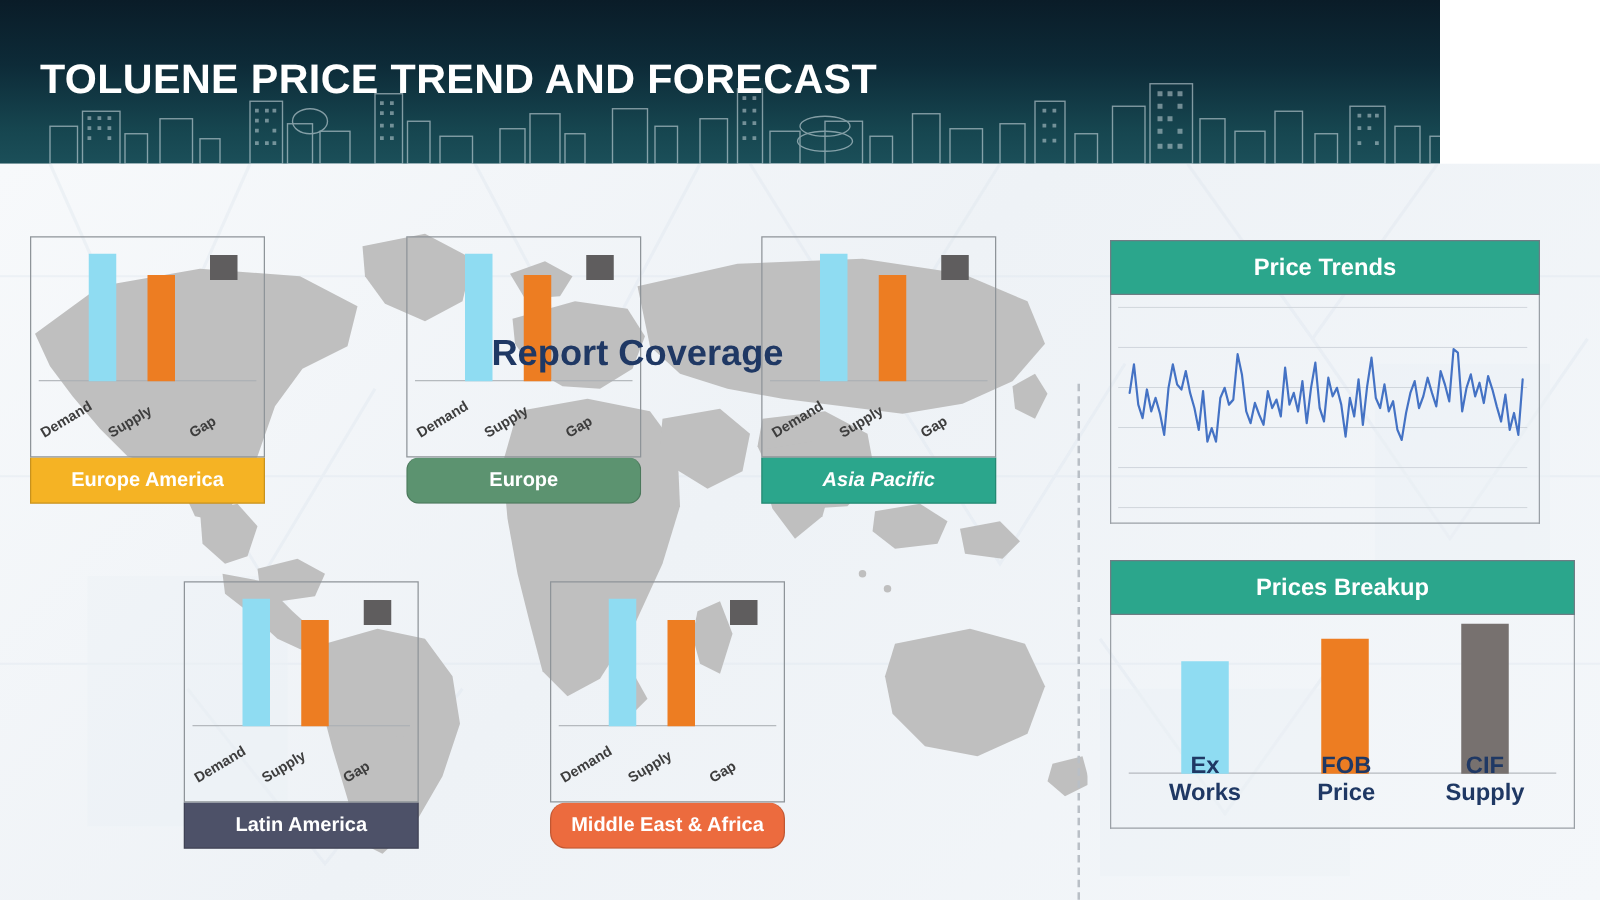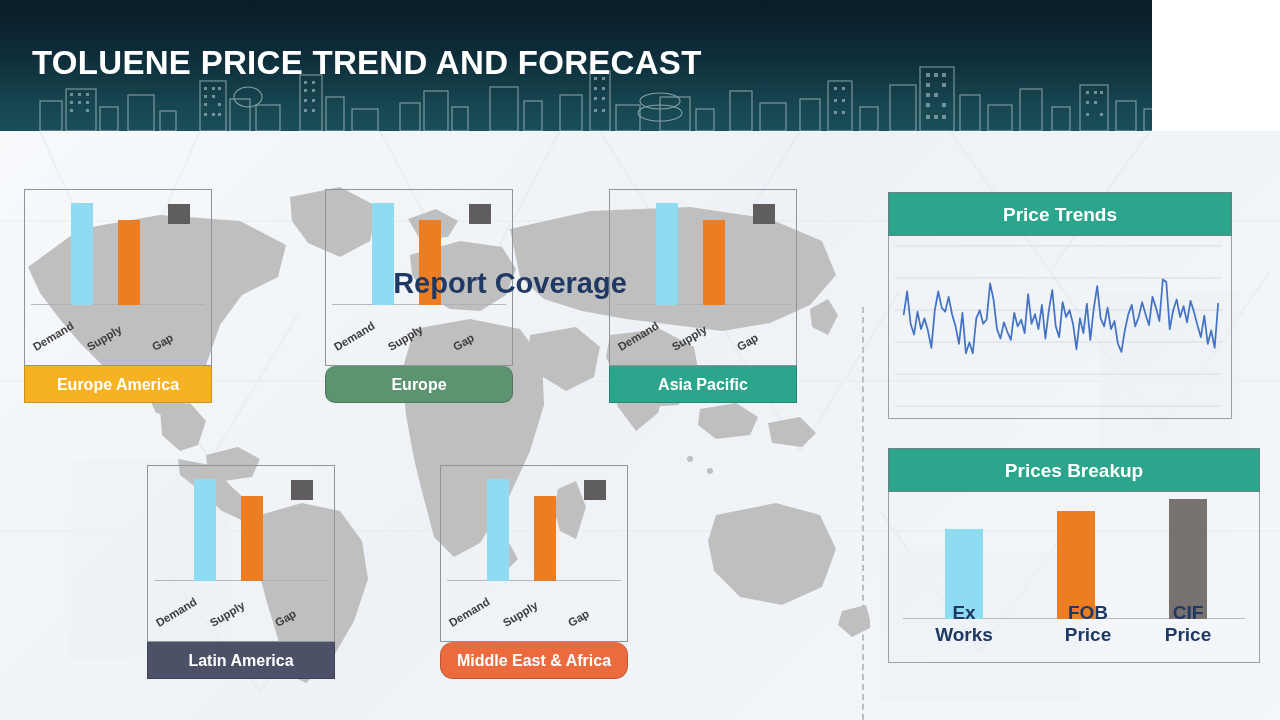--- a/index.html
+++ b/index.html
@@ -397,21 +397,21 @@
     <div class="region-card" style="left:609px; top:58px; width:188px;">
       <div class="card-chart">
         <div class="axis-line"></div>
         <div class="bar bar-demand" style="left:46px; width:22px; height:102px;"></div>
         <div class="bar bar-supply" style="left:93px; width:22px; height:85px;"></div>
         <div class="bar bar-gap" style="left:143px; width:22px; height:20px; bottom:141px;"></div>
         <div class="cat-label" style="left:12px; bottom:12px;">Demand</div>
         <div class="cat-label" style="left:66px; bottom:12px;">Supply</div>
         <div class="cat-label" style="left:131px; bottom:12px;">Gap</div>
       </div>
-      <div class="card-label" style="background:#2BA68C;">Asia Pacific</div>
+      <div class="card-label" style="background:#2BA68C;font-style:italic;">Asia Pacific</div>
     </div>
 
     <div class="region-card" style="left:147px; top:334px; width:188px;">
       <div class="card-chart">
         <div class="axis-line"></div>
         <div class="bar bar-demand" style="left:46px; width:22px; height:102px;"></div>
         <div class="bar bar-supply" style="left:93px; width:22px; height:85px;"></div>
         <div class="bar bar-gap" style="left:143px; width:22px; height:20px; bottom:141px;"></div>
         <div class="cat-label" style="left:12px; bottom:12px;">Demand</div>
         <div class="cat-label" style="left:66px; bottom:12px;">Supply</div>
@@ -451,19 +451,19 @@
     <div class="panel" style="left:888px; top:317px; width:372px;">
       <div class="panel-header">Prices Breakup</div>
       <div class="panel-body" style="height:171px;">
         <div class="pb-axis"></div>
 
         <div class="pb-bar" style="left:56px; width:38px; height:90px; background:#8FDCF2;"></div>
         <div class="pb-bar" style="left:168px; width:38px; height:108px; background:#ED7D22;"></div>
         <div class="pb-bar" style="left:280px; width:38px; height:120px; background:#77716F;"></div>
 
         <div class="pb-label" style="left:40px; width:70px;">Ex Works</div>
-        <div class="pb-label" style="left:164px; width:70px;">FOB Price</div>
-        <div class="pb-label" style="left:264px; width:70px;">CIF Price</div>
+        <div class="pb-label" style="left:153px; width:70px;">FOB Price</div>
+        <div class="pb-label" style="left:264px; width:70px;">CIF Supply</div>
       </div>
     </div>
 
   </div>
 </div>
 
 </body></html>

